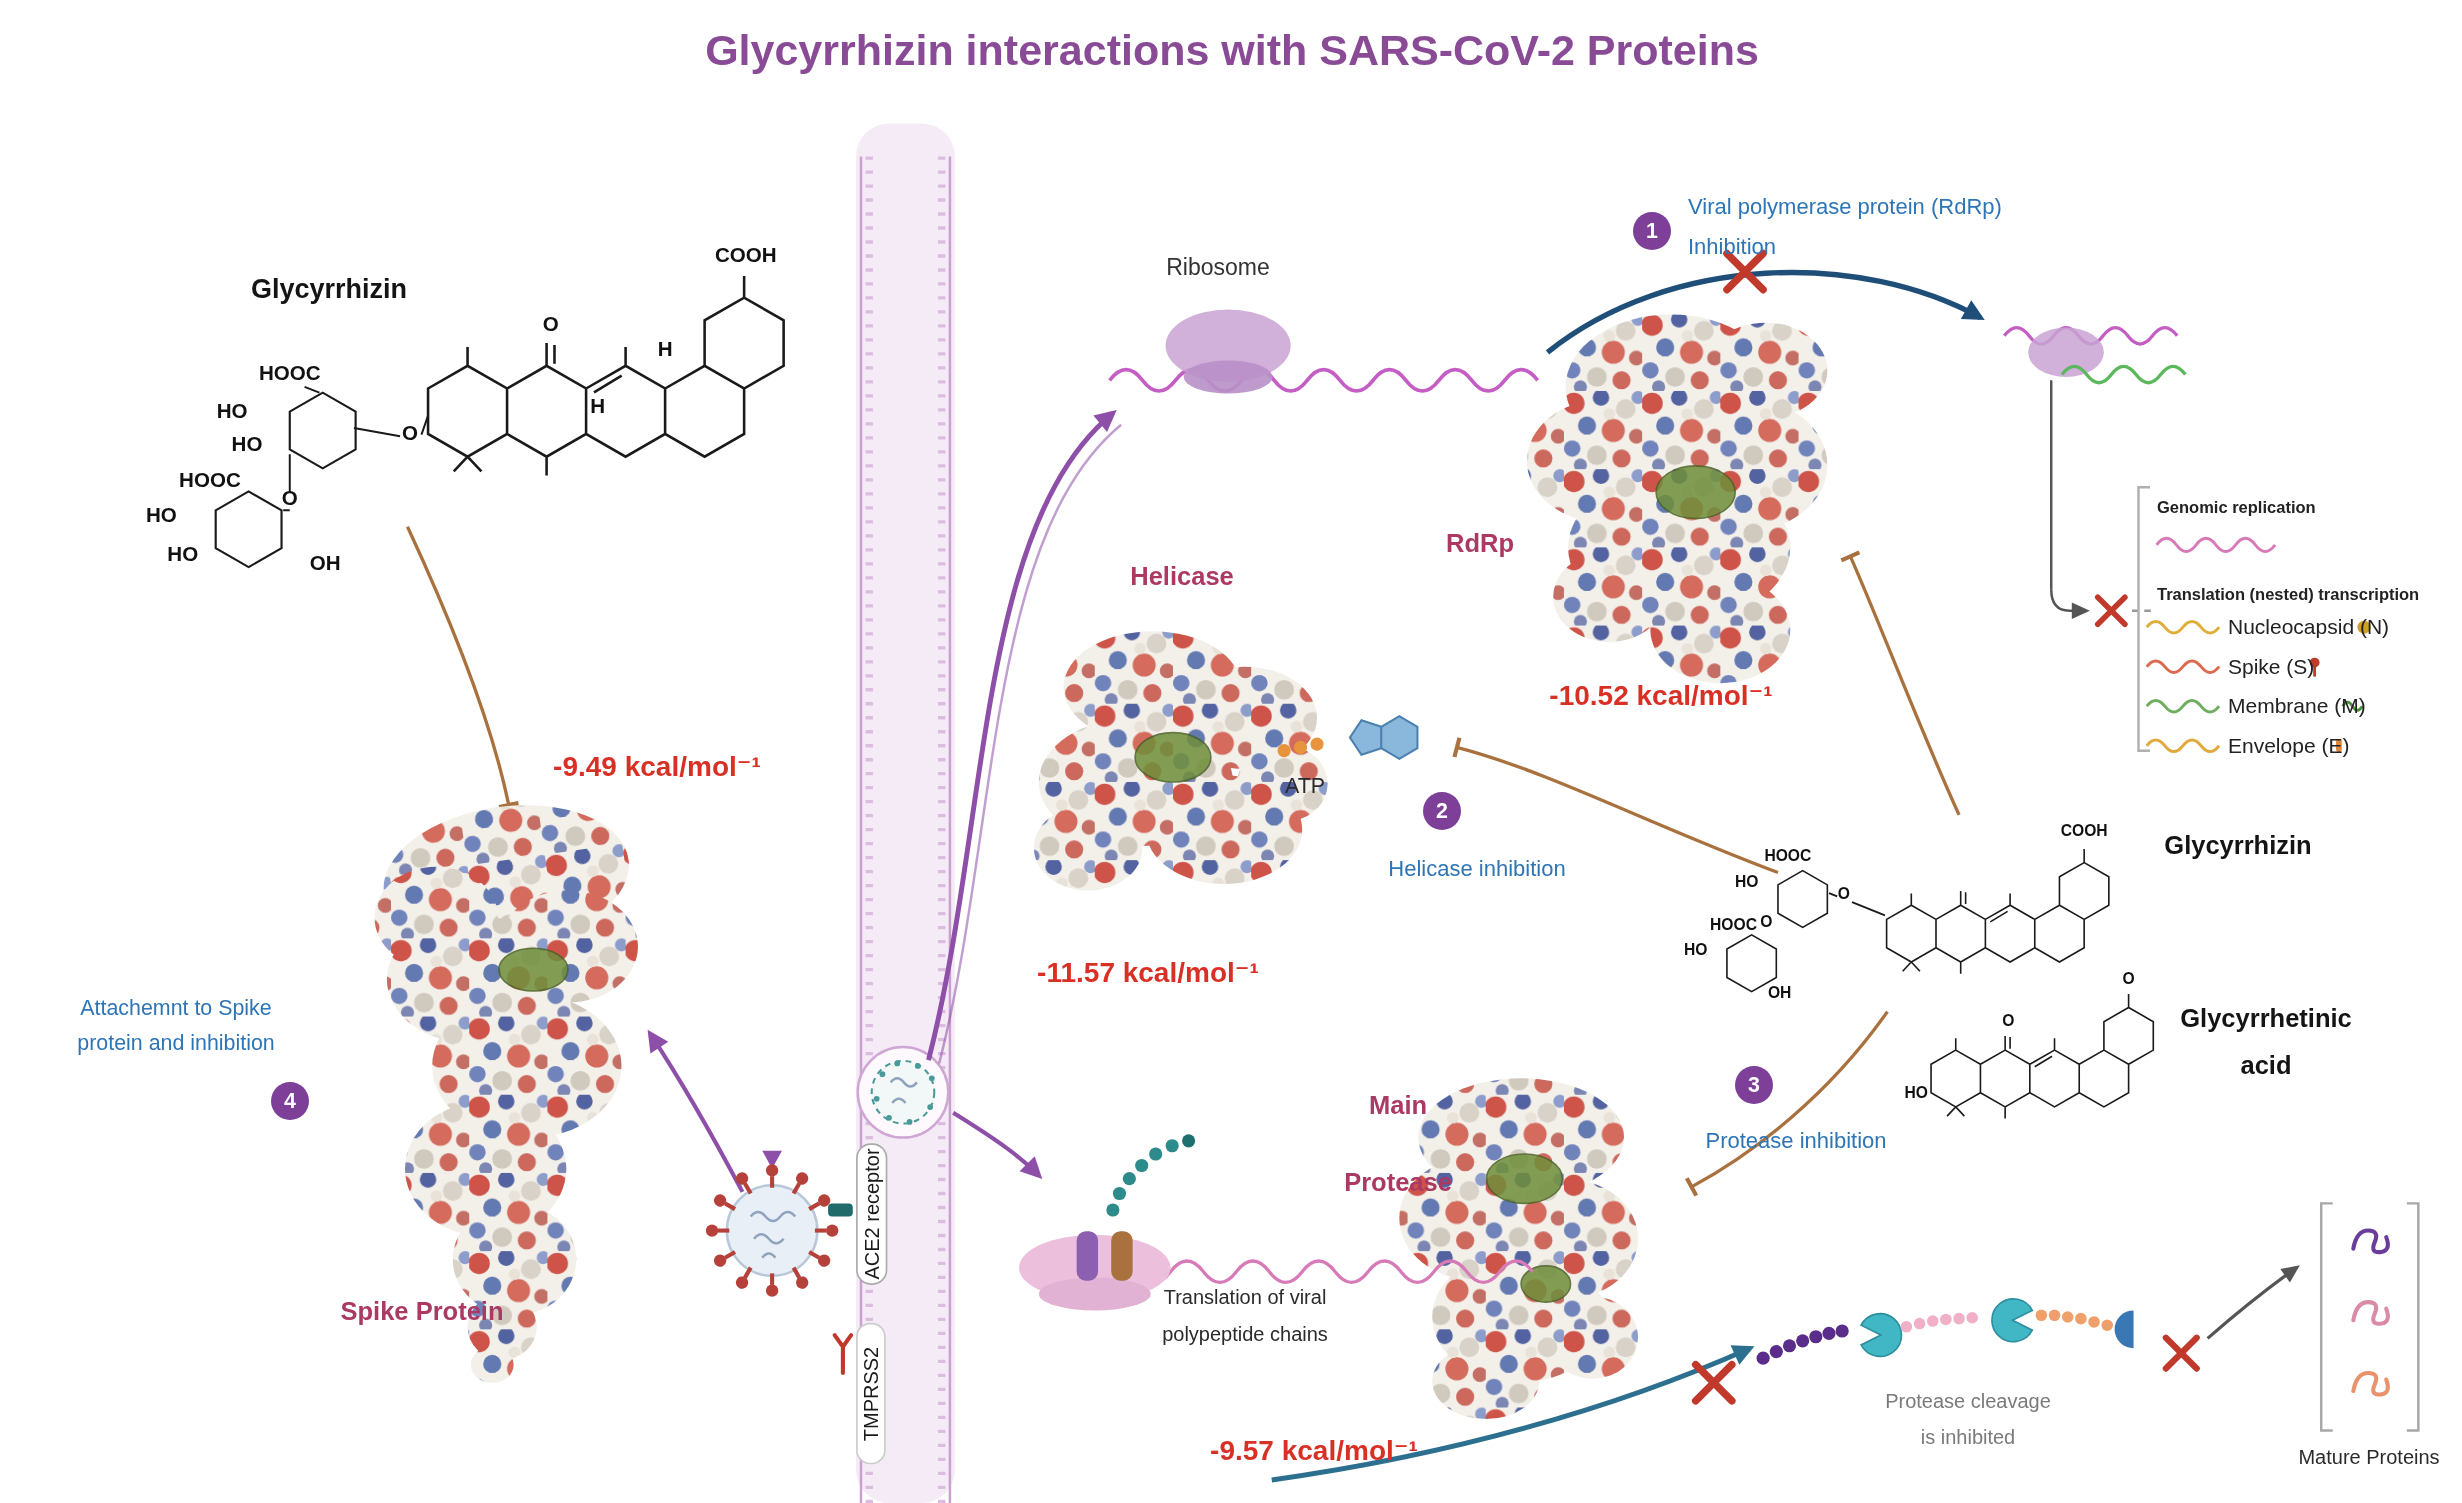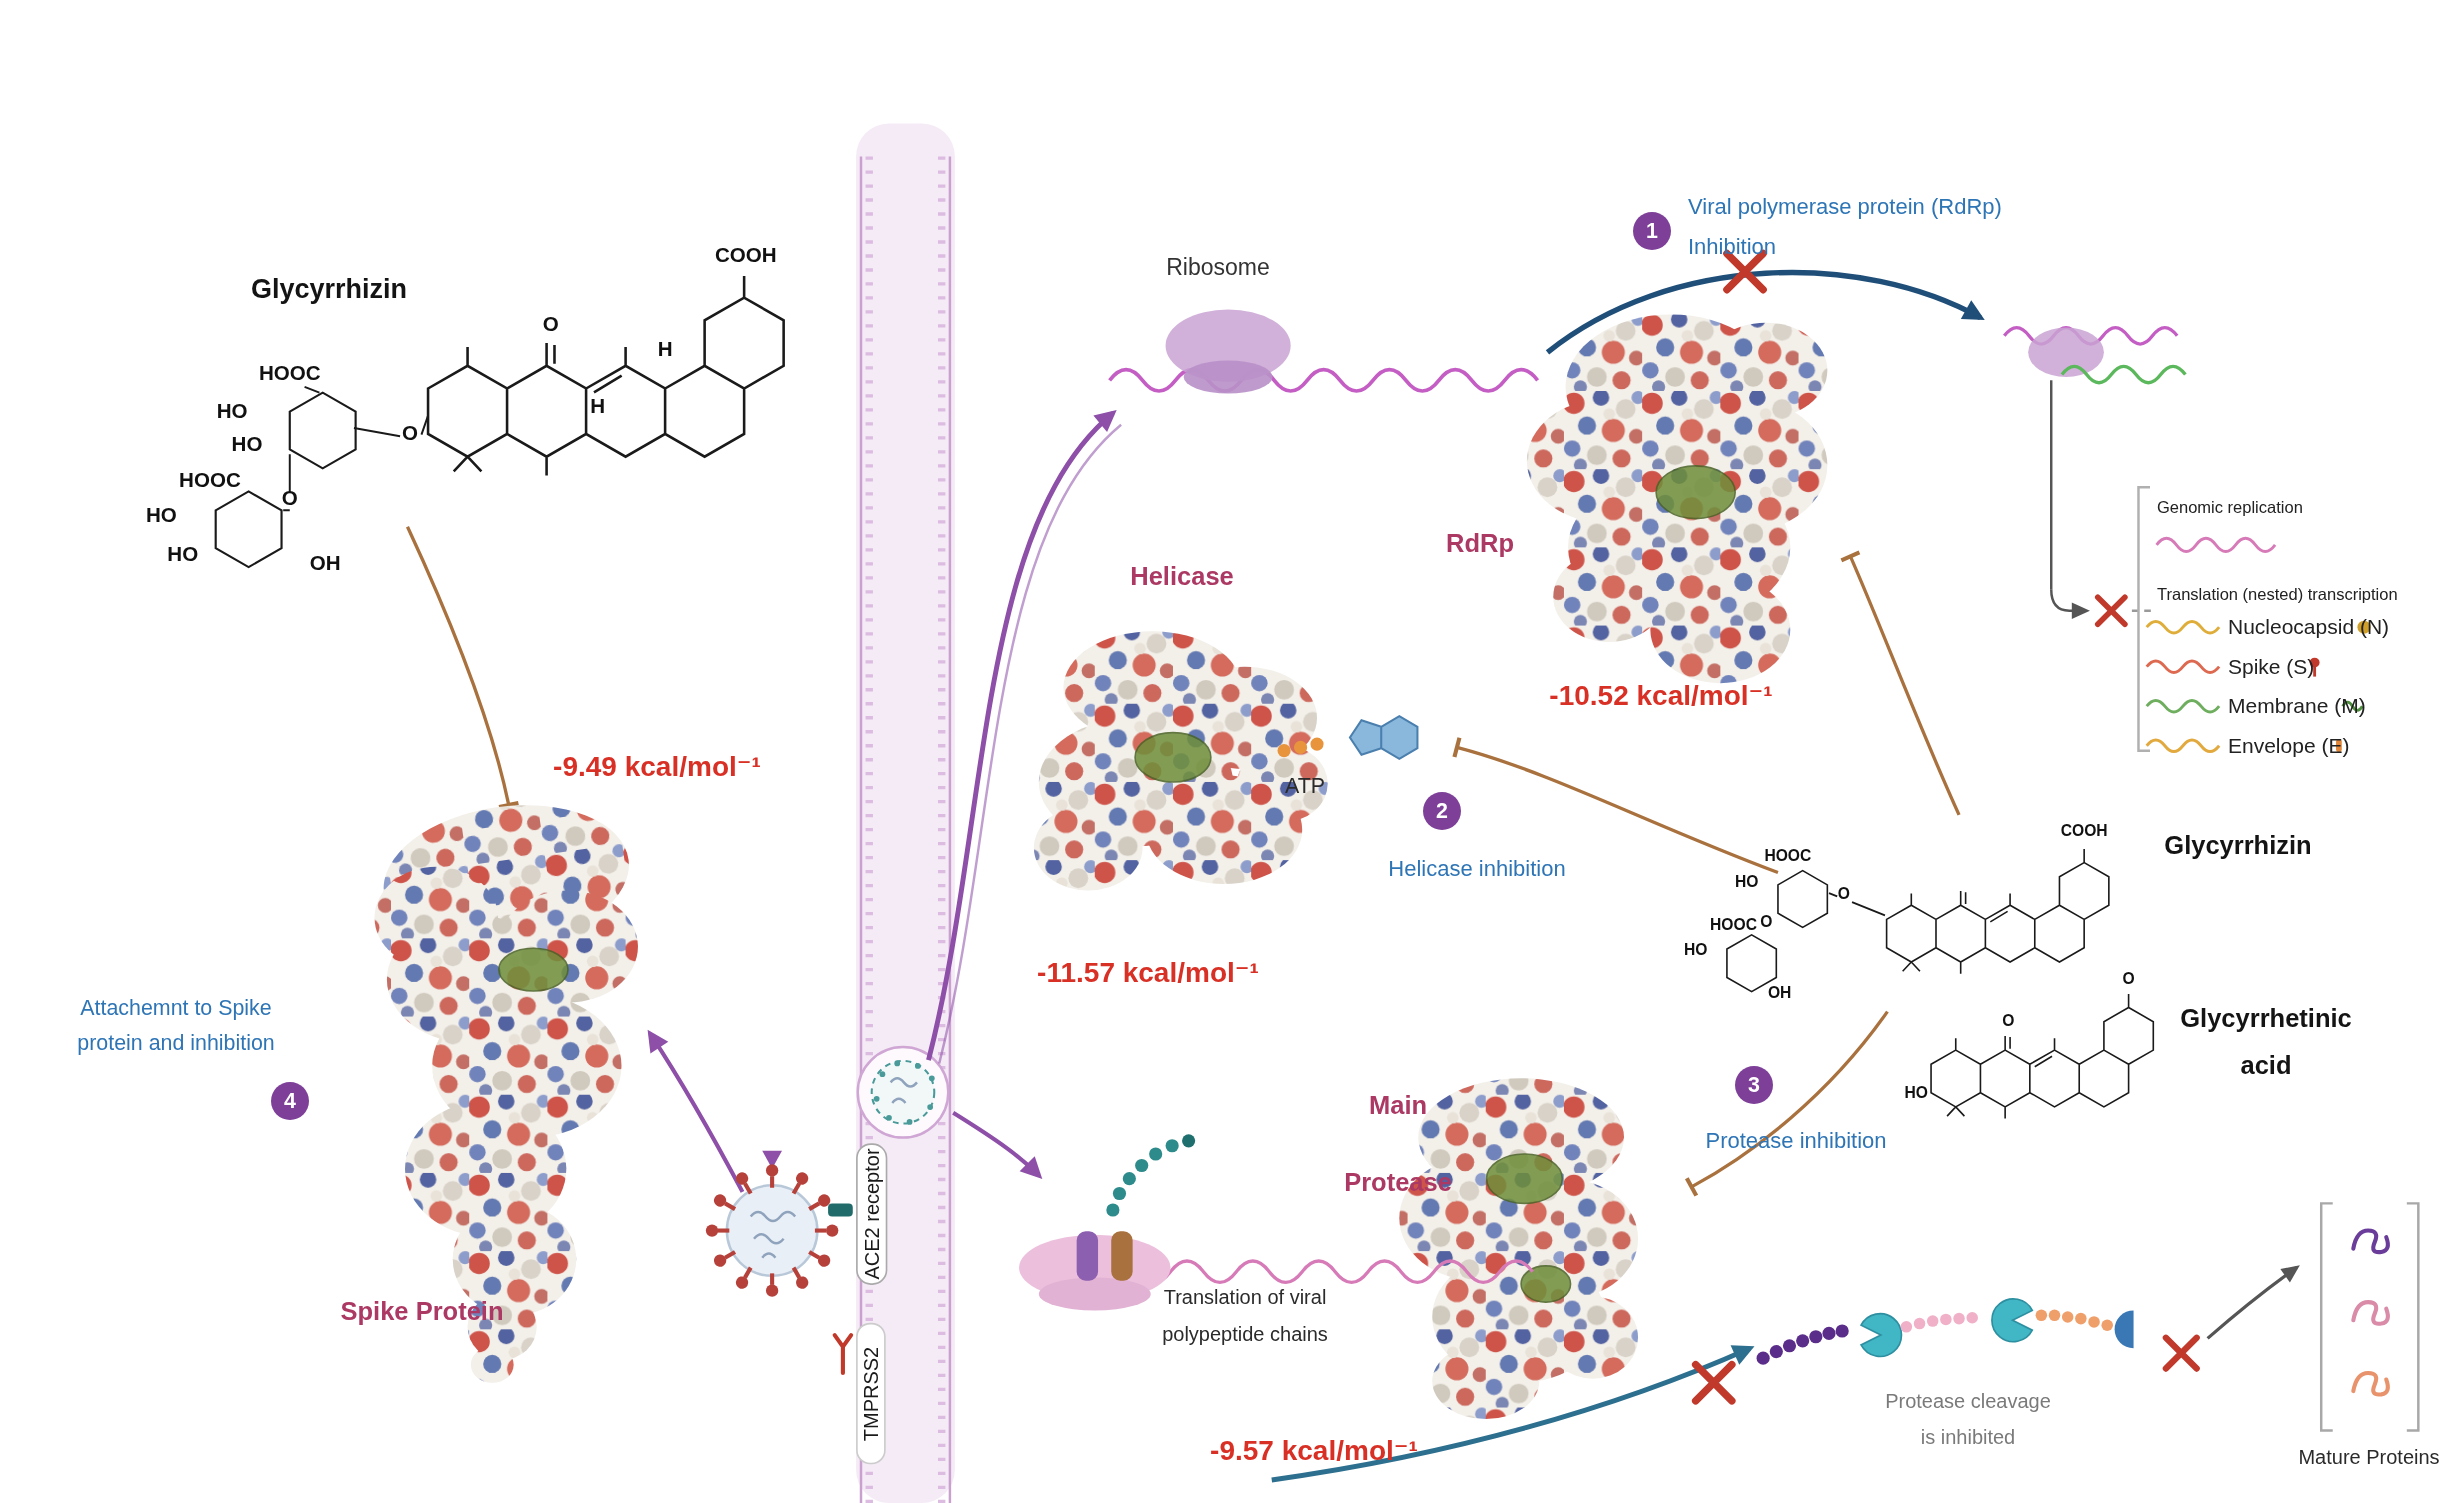--- a/index.html
+++ b/index.html
@@ -10,21 +10,21 @@
   .rot{transform:translate(-50%,-50%) rotate(-90deg);}
   .title{font-size:43px;font-weight:bold;color:#8a4b96;}
   .mol{font-size:27px;font-weight:bold;color:#141414;}
   .prot{font-size:25.5px;font-weight:bold;color:#ac3963;}
   .energy{font-size:28px;font-weight:bold;color:#d93025;}
   .blue{font-size:22px;font-weight:normal;color:#2e75b6;}
   .plain{font-size:23px;color:#333333;}
   .plain-sm{font-size:20px;color:#2b2b2b;}
   .gray{font-size:20px;color:#7a7a7a;}
   .rotlbl{font-size:20px;color:#1a1a1a;}
-  .leg-title{font-size:16.5px;font-weight:normal;color:#222;}
+  .leg-title{font-size:16.5px;font-weight:bold;color:#222;}
   .leg-item{font-size:21px;color:#222;}
   .step-circle{position:absolute;width:38px;height:38px;border-radius:50%;background:#7d3f98;
                color:#fff;font-size:21.4px;font-weight:bold;display:flex;align-items:center;
                justify-content:center;transform:translate(-50%,-50%);}
   svg{position:absolute;left:0;top:0;}
   .atom{font-size:25px;font-weight:600;fill:#111;text-anchor:middle;}
   .atom-s{font-size:19px;font-weight:600;fill:#111;text-anchor:middle;}
 </style>
 </head>
 <body>
@@ -330,20 +330,21 @@
   </g>
 
   <g>
     <use href="#redx" transform="translate(2120,330)"></use>
     <use href="#redx" transform="translate(2565,742) scale(0.75)"></use>
     <use href="#redx" transform="translate(2082,1680)"></use>
     <use href="#redx" transform="translate(2650,1644) scale(0.85)"></use>
   </g>
 </svg>
 
+<div class="lbl title" style="left:1232px;top:51px;">Glycyrrhizin interactions with SARS-CoV-2 Proteins</div>
 
 <div class="lbl mol" style="left:329px;top:290px;">Glycyrrhizin</div>
 <div class="lbl energy" style="left:657px;top:767px;">-9.49 kcal/mol⁻¹</div>
 <div class="lbl prot" style="left:422px;top:1311px;">Spike Protein</div>
 
 <div class="lbl blue" style="left:176px;top:1009px;font-size:21.4px;">Attachemnt to Spike</div>
 <div class="lbl blue" style="left:176px;top:1044px;font-size:21.4px;">protein and  inhibition</div>
 <div class="step-circle" style="left:290px;top:1101px;">4</div>
 
 <div class="lbl rotlbl rot" style="left:872px;top:1214px;">ACE2 receptor</div>

